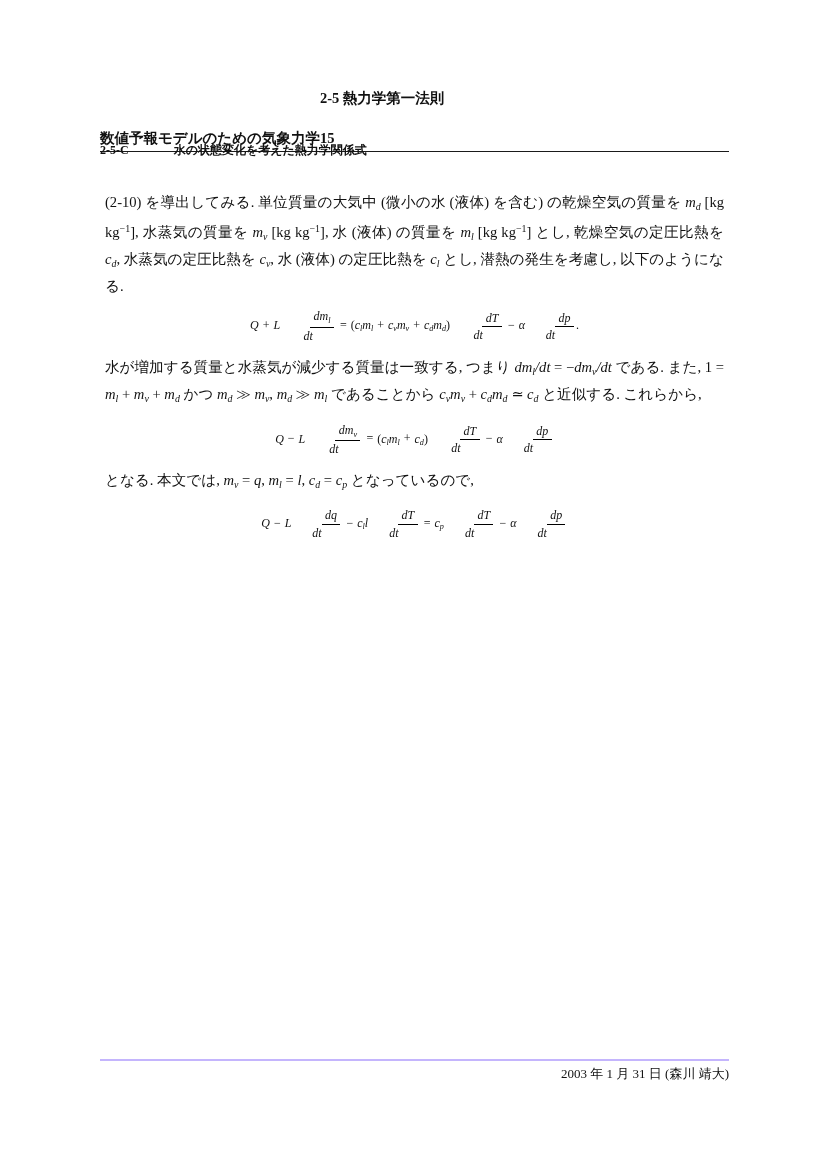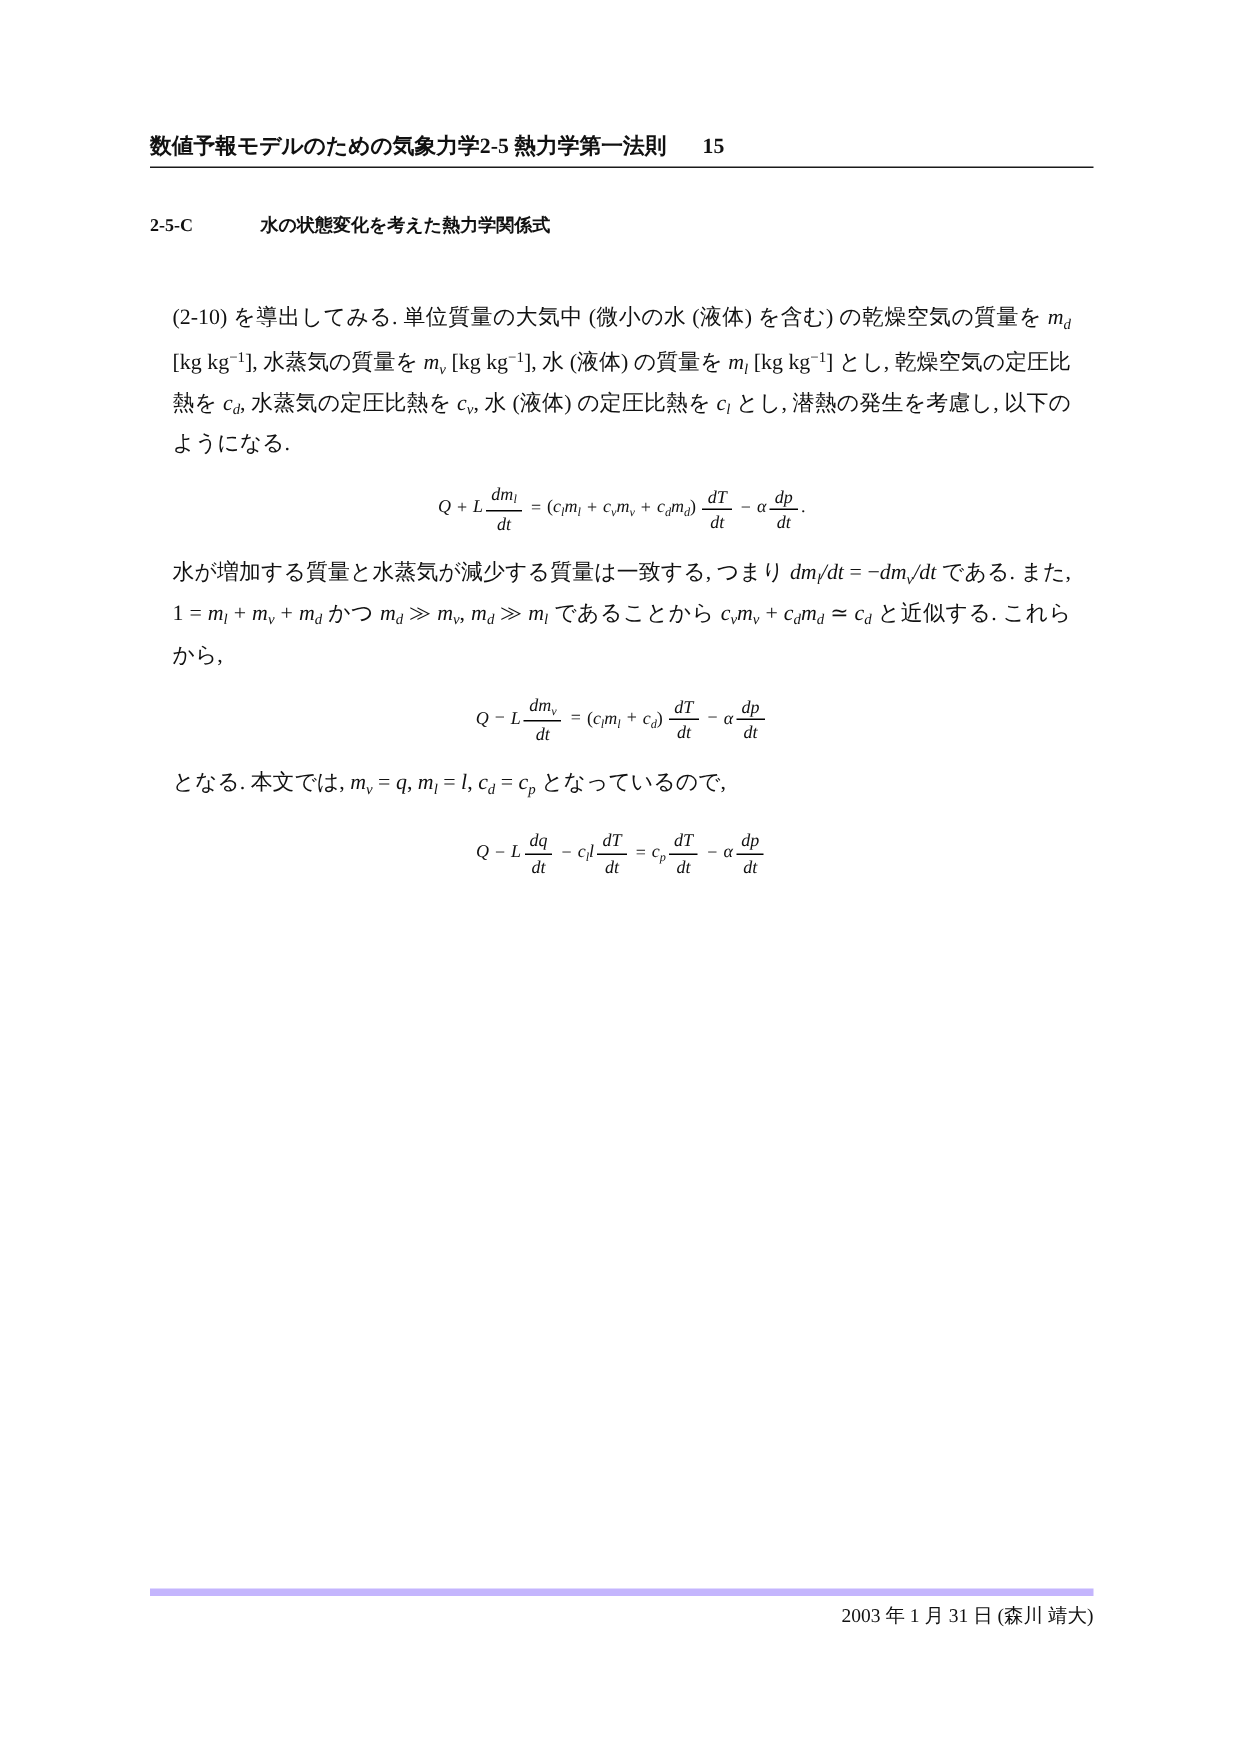--- a/index.html
+++ b/index.html
@@ -12,56 +12,56 @@
     color:#111;
   }
   
   .page-header{
     position:absolute;left:100px;top:90px;width:629px;
     display:flex;justify-content:flex-start;align-items:flex-end;
     font-weight:bold;font-size:14.5px;line-height:16px;
     border-bottom:1.2px solid #1a1a1a;
     padding-bottom:5px;
   }
-  .header-right{display:flex;gap:24px;}
+  .header-right{display:flex;gap:24px;flex-direction:column;}
   
   .section-heading{
     position:absolute;left:100px;top:139px;
     display:flex;gap:45px;
     font-weight:bold;font-size:12px;line-height:22px;
   }
   
   .body-block{
     position:absolute;left:100px;top:186px;width:629px;
     font-size:14.6px;line-height:22px;
     text-align:justify;
   }
-  .para{margin:15px;}
+  .para{margin:5px;}
   
   .tk-t{font-style:normal;}
   .tk-i{font-style:italic;}
   .tk-sub{font-size:68%;font-style:italic;vertical-align:-0.32em;}
   .tk-sup{font-size:68%;font-style:normal;vertical-align:0.5em;}
   .tk-op{font-style:normal;padding:0 0.33em;}
   .tk-sp{padding-left:0.18em;}
   .frac{
     display:inline-flex;flex-direction:column;align-items:center;
     vertical-align:middle;margin:0 0.18em;line-height:1.18;
   }
-  .frac .num{border-bottom:1.1px solid #000;padding:0 0.28em 0.1em;}
+  .frac .num{border-bottom:1.1px solid #000;padding:0 0.28em 0.1em;margin-left:28px;}
   .frac .den{padding-top:0.1em;}
   
   .equation{
     text-align:center;font-size:12px;line-height:1.25;
     margin:12px 0 13px 0;
   }
   
   .page-footer{
     position:absolute;left:100px;top:1059px;width:629px;
-    border-top:5px solid #c4b5fd;
+    border-top:2px solid #c4b5fd;
     padding-top:4px;
     text-align:right;
     font-size:13px;line-height:17px;
   }
 </style>
 </head>
 <body>
 
 <div class="page">
 

